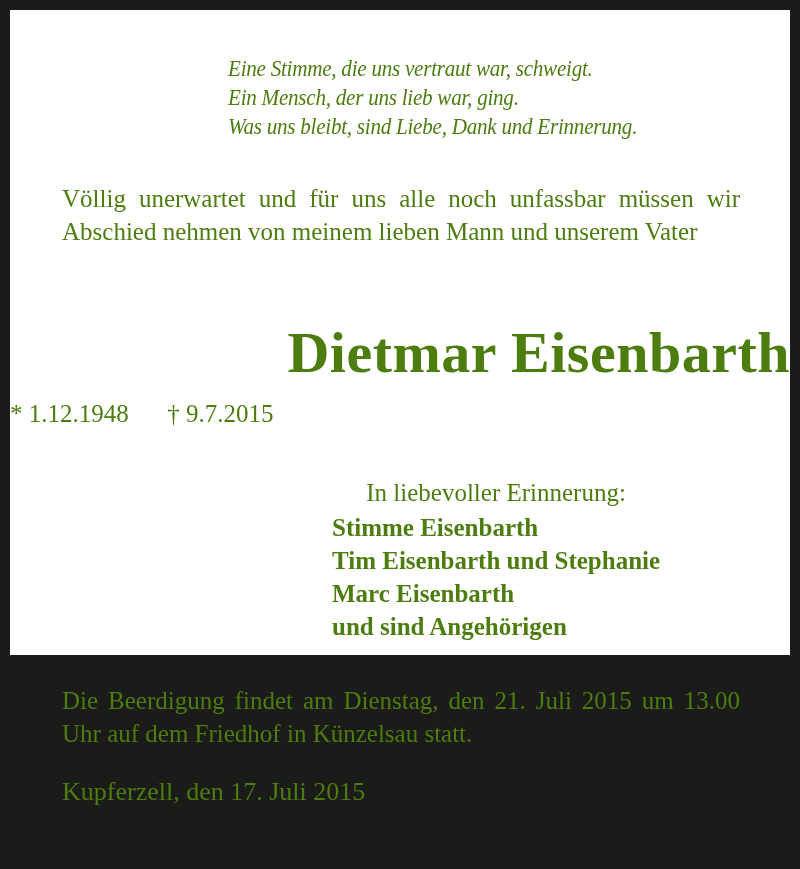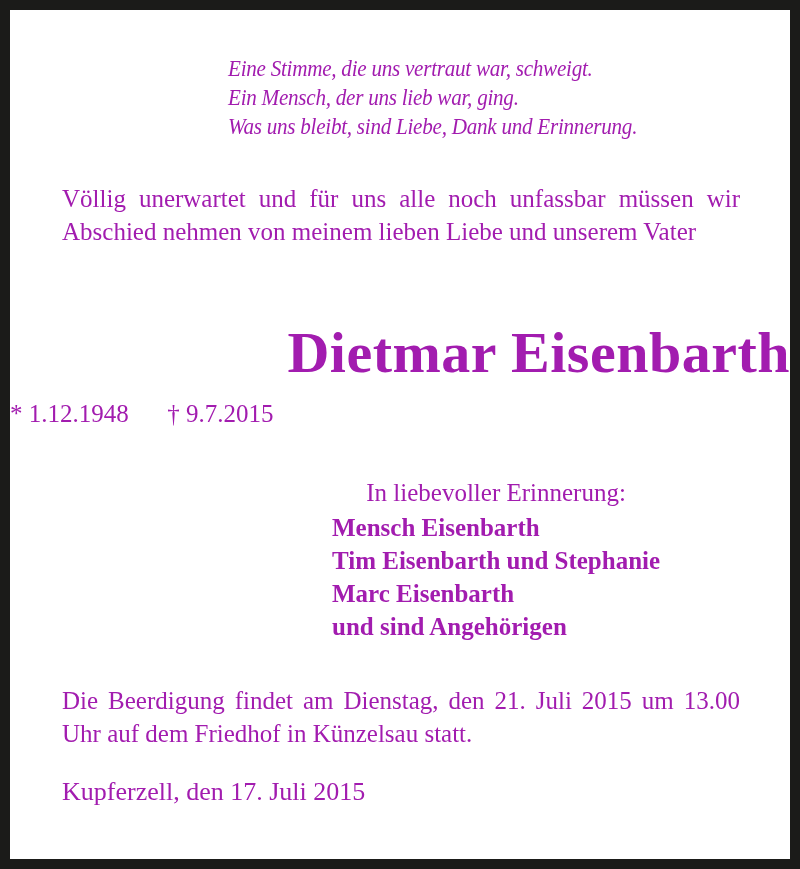--- a/index.html
+++ b/index.html
@@ -5,23 +5,23 @@
   html, body { margin: 0; padding: 0; }
   body {
     width: 800px; height: 869px;
     background: #1b1b19;
     position: relative;
     overflow: hidden;
   }
   .card {
     position: absolute;
     left: 10px; top: 10px;
-    width: 780px; height: 849px;
+    width: 780px; height: 645px;
     background: #ffffff;
-    color: #a21caf;
+    color: #4d7c0f;
     font-family: "Liberation Serif", "DejaVu Serif", serif;
   }
   .motto {
     position: absolute;
     left: 218px; top: 44px;
     font-style: italic;
     font-size: 23px;
     line-height: 29px;
     letter-spacing: -0.3px;
     transform: scaleX(0.92);
@@ -84,35 +84,35 @@
 <body>
 
 <div class="card">
 
   <div class="motto">
     <div>Eine Stimme, die uns vertraut war, schweigt.</div>
     <div>Ein Mensch, der uns lieb war, ging.</div>
     <div>Was uns bleibt, sind Liebe, Dank und Erinnerung.</div>
   </div>
 
-  <div class="intro">Völlig unerwartet und für uns alle noch unfassbar müssen wir Abschied nehmen von meinem lieben Liebe und unserem Vater</div>
+  <div class="intro">Völlig unerwartet und für uns alle noch unfassbar müssen wir Abschied nehmen von meinem lieben Mann und unserem Vater</div>
 
   <div class="name">Dietmar Eisenbarth</div>
 
   <div class="dates">
     <span>*</span>
     <span>1.12.1948</span>
     <span class="sep"></span>
     <span>†</span>
     <span>9.7.2015</span>
   </div>
 
   <div class="mourners">
     <div class="lead">In liebevoller Erinnerung:</div>
-    <div class="m">Mensch Eisenbarth</div>
+    <div class="m">Stimme Eisenbarth</div>
     <div class="m">Tim Eisenbarth und Stephanie</div>
     <div class="m">Marc Eisenbarth</div>
     <div class="m">und sind Angehörigen</div>
   </div>
 
   <div class="funeral">Die Beerdigung findet am Dienstag, den 21. Juli 2015 um 13.00 Uhr auf dem Friedhof in Künzelsau statt.</div>
 
   <div class="place">Kupferzell, den 17. Juli 2015</div>
 
 </div>

